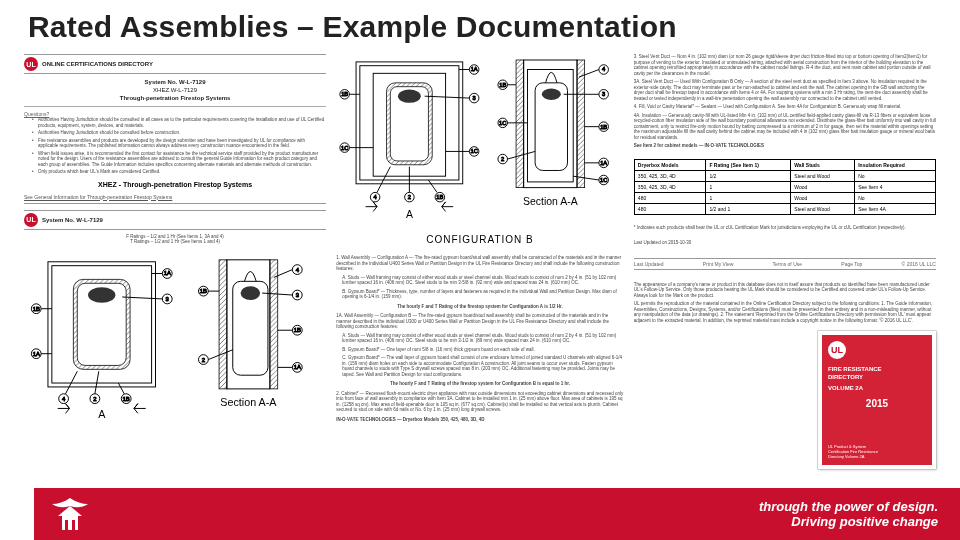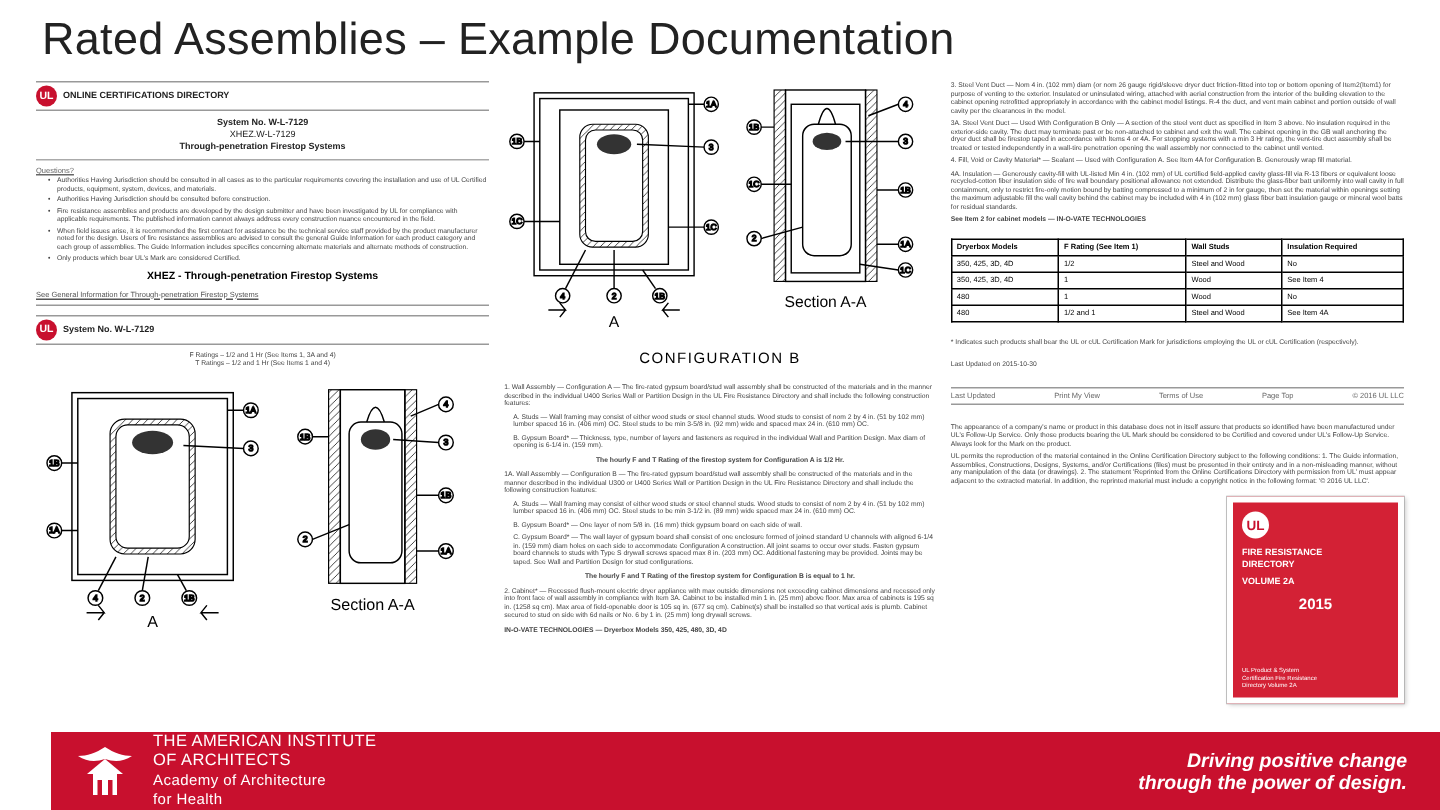--- a/index.html
+++ b/index.html
@@ -5,21 +5,21 @@
   * { box-sizing: border-box; margin: 0; padding: 0; }
   body {
     width: 960px; height: 540px;
     font-family: Arial, Helvetica, sans-serif;
     background: #fff;
     position: relative;
     overflow: hidden;
   }
   .title {
     font-size: 30px;
-    font-weight: 400;
+    font-weight: 700;
     color: #222;
     padding: 10px 0 0 28px;
     letter-spacing: 0.2px;
   }
   .content {
     position: absolute;
     top: 54px; left: 24px; right: 24px; bottom: 70px;
     display: flex;
     gap: 10px;
   }
@@ -476,25 +476,19 @@
         <svg width="44" height="40" viewBox="0 0 44 40">
           <g fill="#fff">
             <rect x="14" y="22" width="16" height="14"></rect>
             <polygon points="10,22 34,22 22,12"></polygon>
             <path d="M22,4 C16,8 10,10 4,10 C10,14 16,14 22,12 C28,14 34,14 40,10 C34,10 28,8 22,4 Z"></path>
             <rect x="17" y="26" width="3" height="10" fill="#c8102e"></rect>
             <rect x="24" y="26" width="3" height="10" fill="#c8102e"></rect>
           </g>
         </svg>
       </div>
-      <div class="aia-text">
-        <div class="l1">THE AMERICAN INSTITUTE</div>
-        <div class="l2">OF ARCHITECTS</div>
-        <div class="l3">Academy of Architecture</div>
-        <div class="l3">for Health</div>
-      </div>
     </div>
     <div class="tagline">
+      <div>through the power of design.</div>
       <div>Driving positive change</div>
-      <div>through the power of design.</div>
     </div>
   </div>
 </div>
 
 </body></html>

